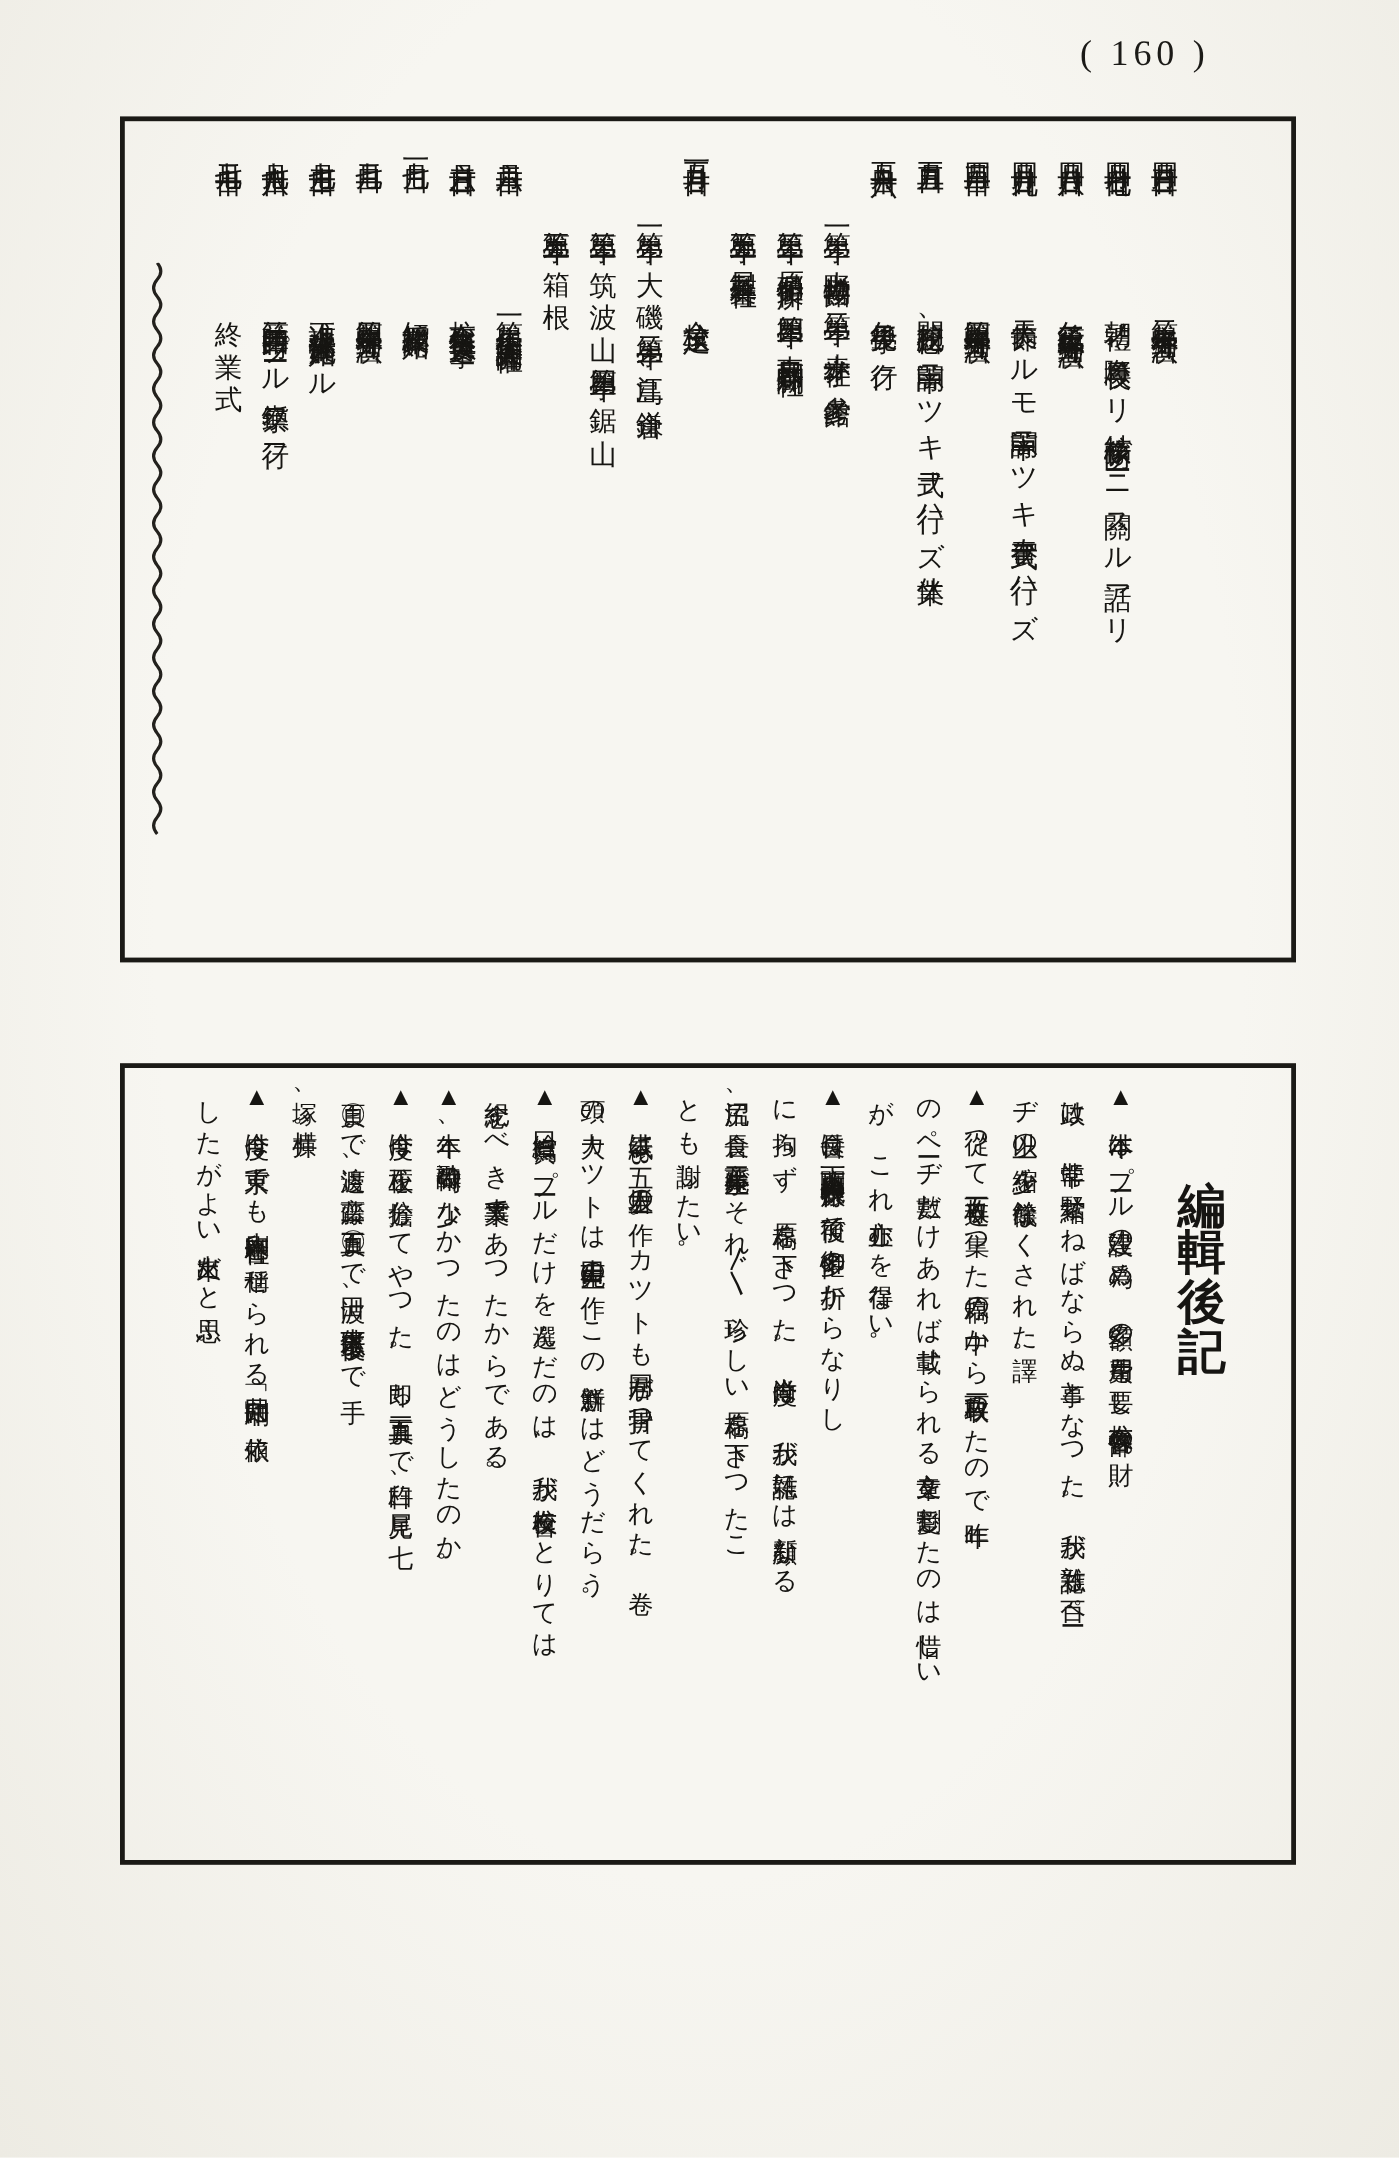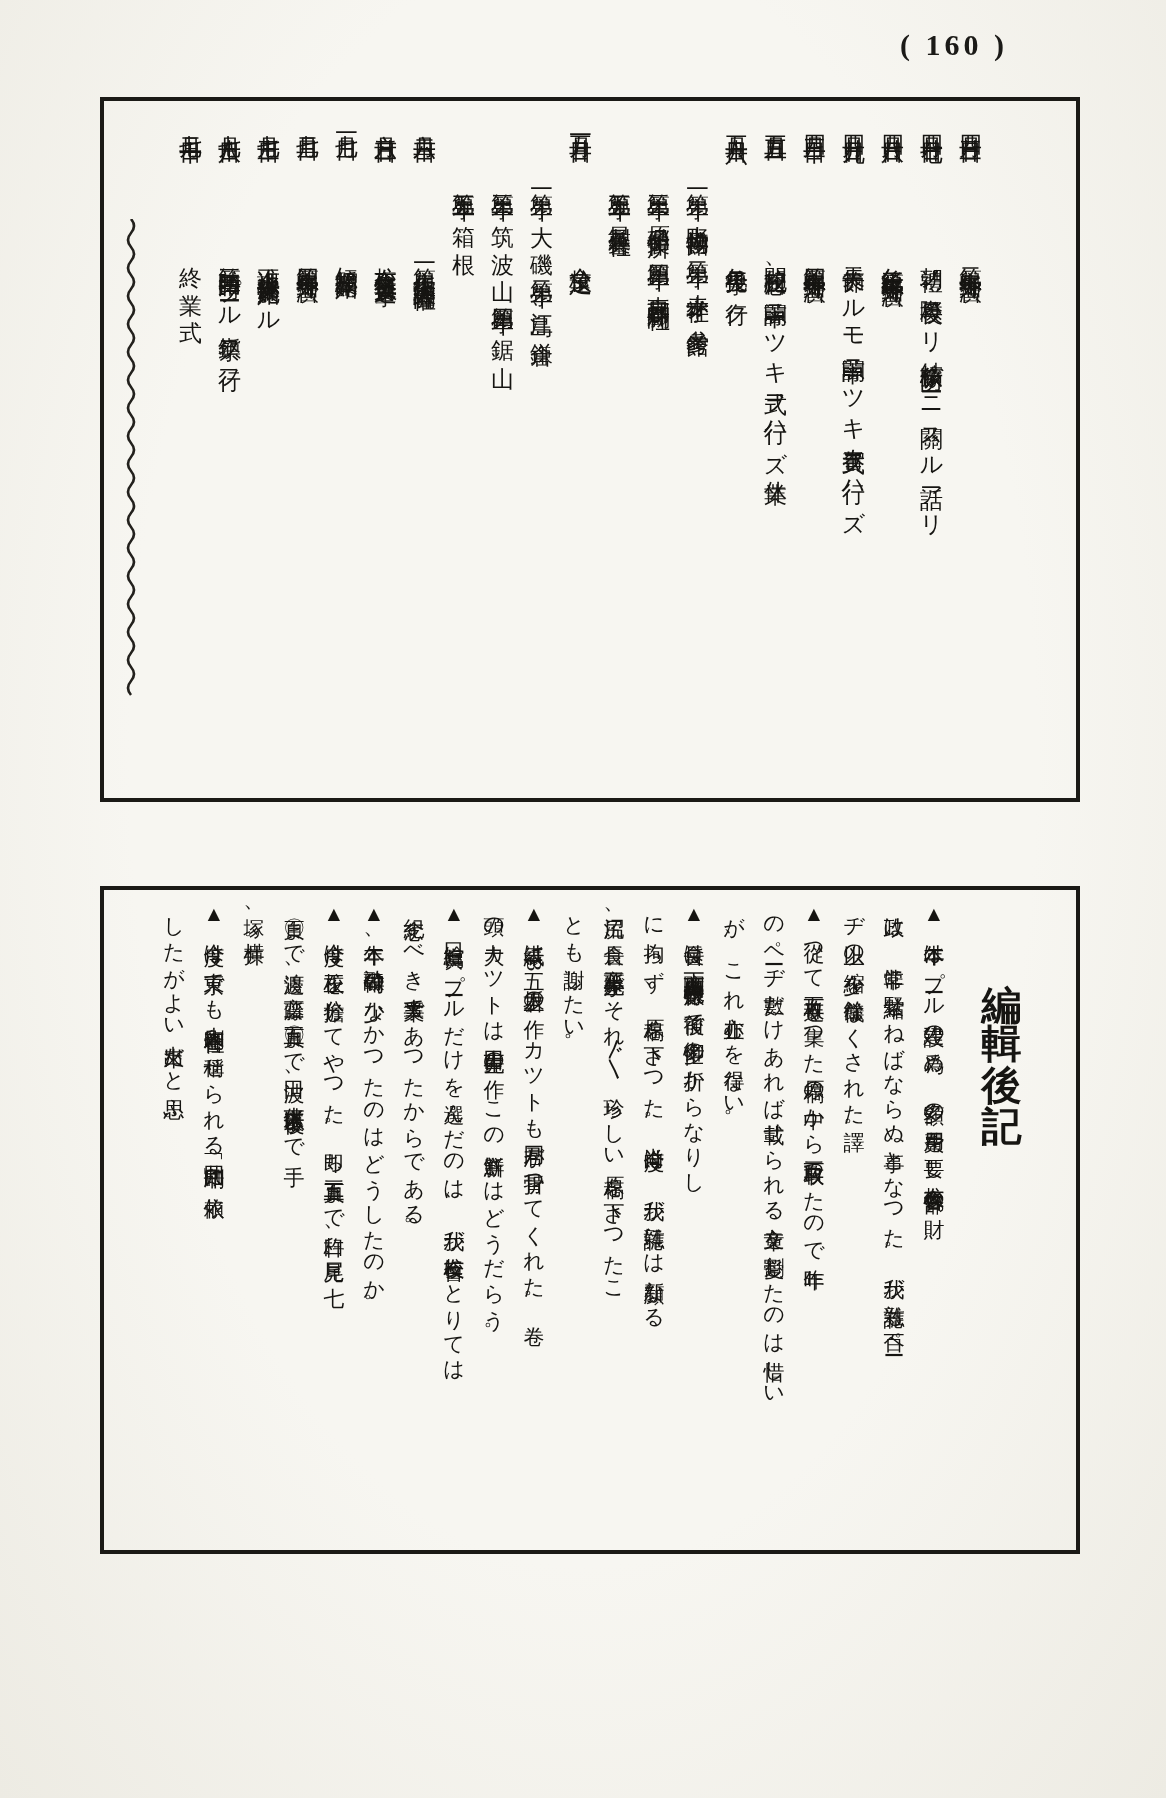--- a/index.html
+++ b/index.html
@@ -8,21 +8,20 @@
     width:1166px;height:1798px;
     background:radial-gradient(ellipse at 50% 42%, #f7f6f1 55%, #edebe3 100%);
     font-family:"Liberation Serif","DejaVu Serif",serif;
     color:#161512;
     overflow:hidden;
   }
   .page-number{
     position:absolute;top:28px;right:158px;
     font-size:30px;letter-spacing:4px;
     color:#1b1a17;
-    font-weight:bold;
   }
   .box{
     position:absolute;left:100px;width:980px;
     border:4px solid #1b1a16;
     box-sizing:border-box;
   }
   .top-box{top:97px;height:705px;}
   .bottom-box{top:886px;height:668px;}
   .box-inner{
     position:absolute;inset:0;

